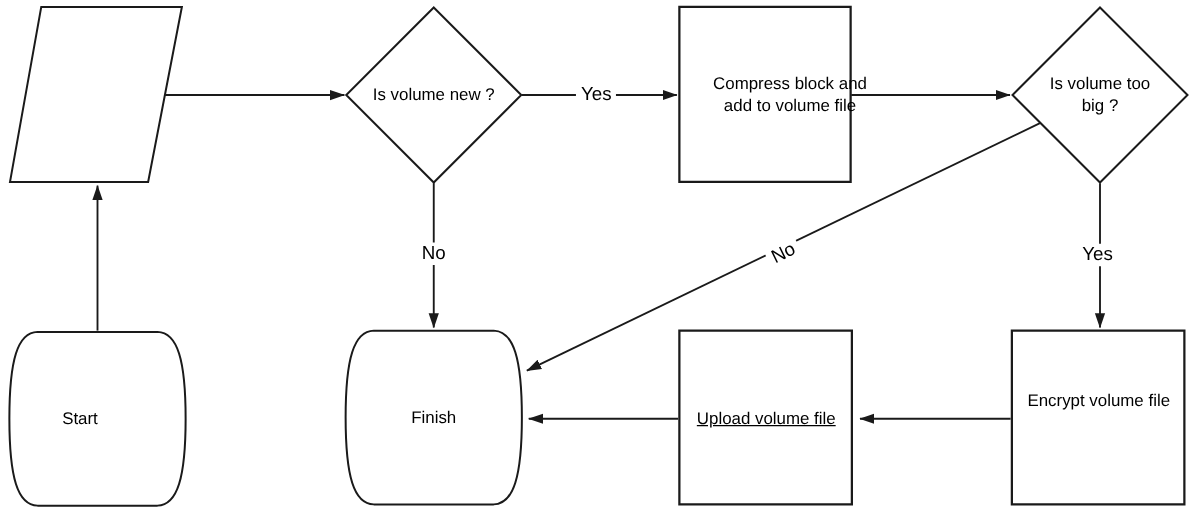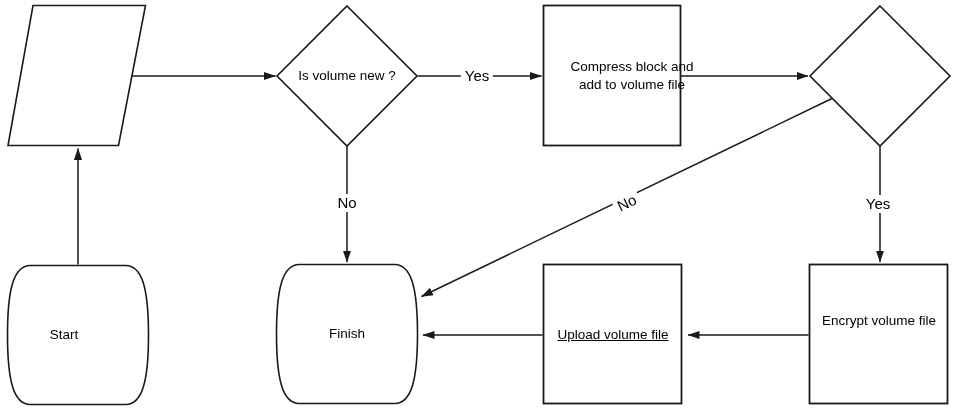--- a/index.html
+++ b/index.html
@@ -75,20 +75,21 @@
     <line x1="347" y1="146.5" x2="347" y2="262" stroke="#1a1a1a" stroke-width="1.5" marker-end="url(#arrowhead)"></line>
     <line x1="832" y1="98.5" x2="421.5" y2="296.5" stroke="#1a1a1a" stroke-width="1.5" marker-end="url(#arrowhead)"></line>
     <line x1="880" y1="146.5" x2="880" y2="262" stroke="#1a1a1a" stroke-width="1.5" marker-end="url(#arrowhead)"></line>
     <line x1="808.5" y1="335" x2="688" y2="335" stroke="#1a1a1a" stroke-width="1.5" marker-end="url(#arrowhead)"></line>
     <line x1="542.5" y1="335" x2="423" y2="335" stroke="#1a1a1a" stroke-width="1.5" marker-end="url(#arrowhead)"></line>
   </svg>
 
   <div class="node-label" style="left:8px;  top:265px; width:112px; height:140px;">Start</div>
   <div class="node-label" style="left:287px; top:6px;  width:120px; height:140px;">Is volume new ?</div>
   <div class="node-label" style="left:566px; top:6px;  width:132px; height:140px;">Compress block and add to volume file</div>
+  <div class="node-label" style="left:830px; top:6px;  width:100px; height:140px;">Is volume too big ?</div>
   <div class="node-label" style="left:810px; top:251px; width:138px; height:139px;">Encrypt volume file</div>
   <div class="node-label" style="left:544px; top:265px; width:138px; height:139px;text-decoration:underline;">Upload volume file</div>
   <div class="node-label" style="left:277px; top:264px; width:140px; height:140px;">Finish</div>
 
   <div class="edge-label" style="left:477px; top:76px;">Yes</div>
   <div class="edge-label" style="left:347px; top:203px;">No</div>
   <div class="edge-label rotated" style="left:627px; top:203px;">No</div>
   <div class="edge-label" style="left:878px; top:204px;">Yes</div>
 
 </div>

